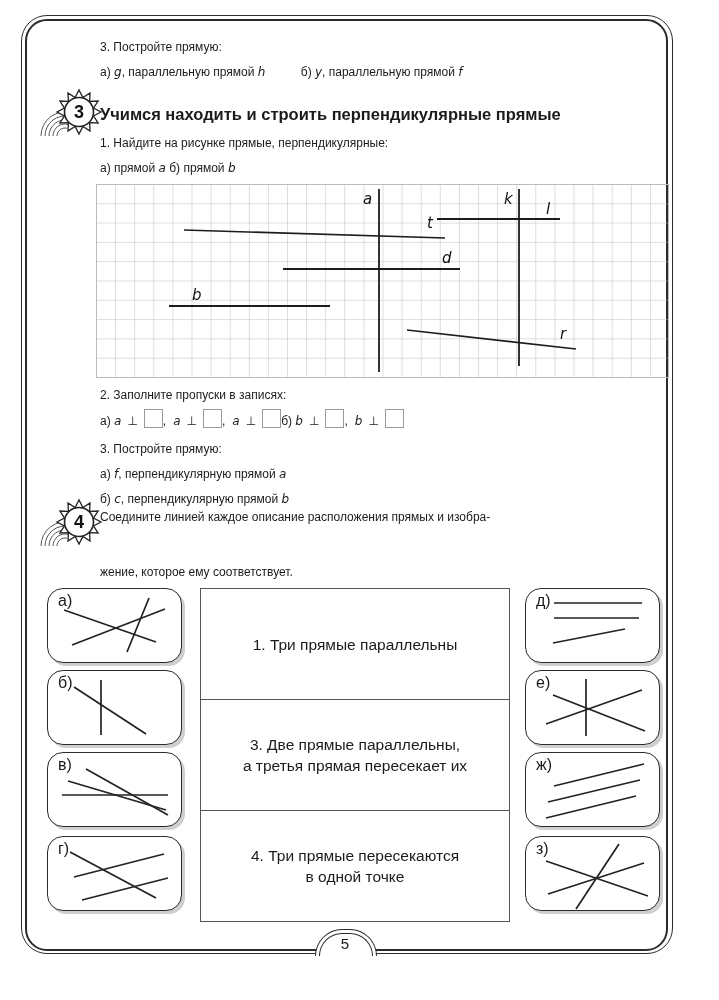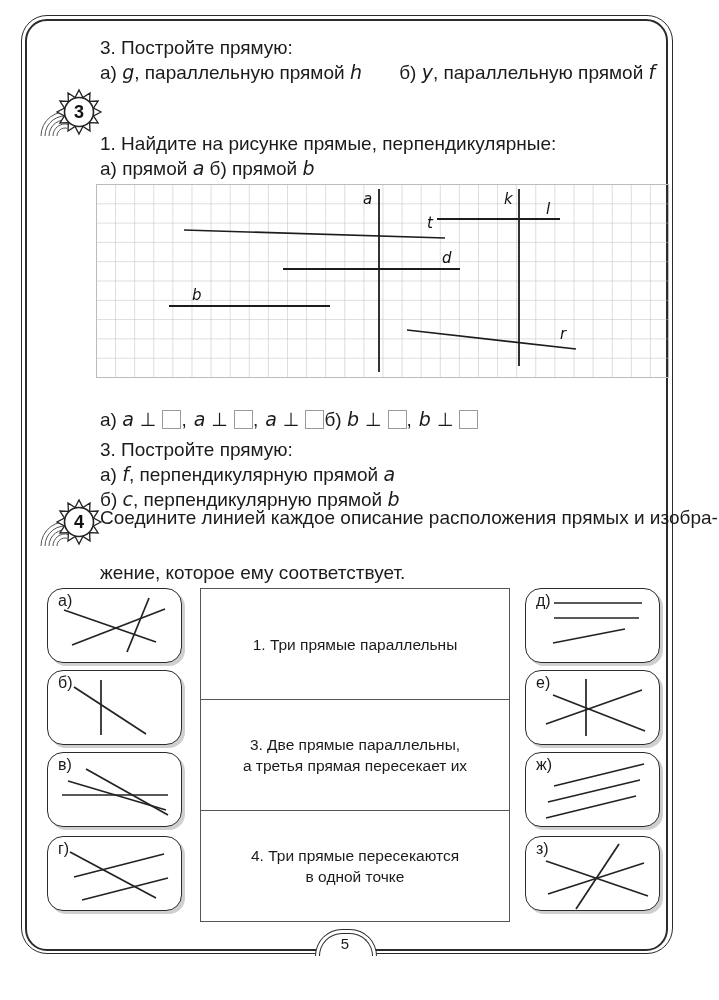--- a/index.html
+++ b/index.html
@@ -1,19 +1,19 @@
 <!DOCTYPE html>
 <html><head>
 <meta charset="utf-8">
 <style>
   html,body{margin:0;padding:0;background:#ffffff;}
   .page{position:relative;width:719px;height:1000px;background:#fff;
         font-family:"Liberation Sans",sans-serif;color:#1b1b1b;overflow:hidden;}
   .abs{position:absolute;}
-  .txt{font-size:19px;line-height:21px;white-space:nowrap;}
+  .txt{font-size:12px;line-height:21px;white-space:nowrap;}
   .bold{font-weight:bold;font-size:16.5px;}
   .v{font-style:italic;font-family:"DejaVu Sans",sans-serif;}
   
   .frame-outer{position:absolute;left:21px;top:15px;width:650px;height:937px;
                border:1.2px solid #2b2b2b;border-radius:26px;}
   .frame-inner{position:absolute;left:25px;top:19px;width:639px;height:928px;
                border:2px solid #2b2b2b;border-radius:22px;}
   
   .bump{position:absolute;left:315px;top:929px;width:60px;height:26px;background:#fff;
         border:1.4px solid #2b2b2b;border-bottom:none;border-radius:30px 30px 0 0;z-index:6;}
@@ -58,20 +58,21 @@
     <path d="M14,50 A8,8 0 0 1 24.1,42.3" fill="none" stroke="#555" stroke-width="1"></path>
     <path d="M10,50 A12,12 0 0 1 25.1,38.4" fill="none" stroke="#555" stroke-width="1"></path>
     <path d="M6,50 A16,16 0 0 1 26.1,34.5" fill="none" stroke="#555" stroke-width="1"></path>
     <path d="M2,50 A20,20 0 0 1 27.2,30.7" fill="none" stroke="#555" stroke-width="1"></path>
     <path d="M-2,50 A24,24 0 0 1 28.2,26.8" fill="none" stroke="#555" stroke-width="1"></path>
     <polygon points="58,26 50.5,29.9 55.1,37 46.6,36.6 47,45.1 39.9,40.5 36,48 32.1,40.5 25,45.1 25.4,36.6 16.9,37 21.5,29.9 14,26 21.5,22.1 16.9,15 25.4,15.4 25,6.9 32.1,11.5 36,4 39.9,11.5 47,6.9 46.6,15.4 55.1,15 50.5,22.1" fill="#fff" stroke="#222" stroke-width="1.3"></polygon>
     <circle cx="36" cy="26" r="14.5" fill="#fff" stroke="#222" stroke-width="1.6"></circle>
     <text x="36" y="32" text-anchor="middle" font-size="18" font-weight="bold" font-family="Liberation Sans, sans-serif" fill="#111">3</text>
   </svg>
 
+  <div class="abs txt bold" style="left:100px;top:104px">Учимся находить и строить перпендикулярные прямые</div>
 
   <div class="abs txt" style="left:100px;top:133px">1. Найдите на рисунке прямые, перпендикулярные:</div>
   <div class="abs txt" style="left:100px;top:158px">
     <span><span>а) прямой </span><span class="v">a</span></span>
     <span class="gap42"><span>б) прямой </span><span class="v">b</span></span>
   </div>
 
   <svg class="abs" style="left:96px;top:184px" width="573" height="195" viewBox="0 0 573 195">
     <defs>
       <pattern id="grid" width="19.1" height="19.3" patternUnits="userSpaceOnUse">
@@ -91,20 +92,21 @@
       <text x="267" y="20">a</text>
       <text x="408" y="20">k</text>
       <text x="450" y="30">l</text>
       <text x="331" y="44">t</text>
       <text x="346" y="79">d</text>
       <text x="96" y="116">b</text>
       <text x="464" y="155">r</text>
     </g>
   </svg>
 
+  <div class="abs txt" style="left:100px;top:385px">2. Заполните пропуски в записях:</div>
   <div class="abs txt" style="left:100px;top:409px">
     <span>а) </span><span class="v">a</span><span class="perp">⊥</span><span class="blank"></span><span class="comma">,</span><span class="v">a</span><span class="perp">⊥</span><span class="blank"></span><span class="comma">,</span><span class="v">a</span><span class="perp">⊥</span><span class="blank"></span><span class="gap42">б) </span><span class="v">b</span><span class="perp">⊥</span><span class="blank"></span><span class="comma">,</span><span class="v">b</span><span class="perp">⊥</span><span class="blank"></span>
   </div>
 
   <div class="abs txt" style="left:100px;top:439px">3. Постройте прямую:</div>
   <div class="abs txt" style="left:100px;top:464px"><span>а) </span><span class="v">f</span><span>, перпендикулярную прямой </span><span class="v">a</span></div>
   <div class="abs txt" style="left:100px;top:489px"><span>б) </span><span class="v">c</span><span>, перпендикулярную прямой </span><span class="v">b</span></div>
 
   <svg class="abs" style="left:37px;top:496px" width="66" height="58" viewBox="-6 0 66 58">
     <path d="M14,50 A8,8 0 0 1 24.1,42.3" fill="none" stroke="#555" stroke-width="1"></path>

